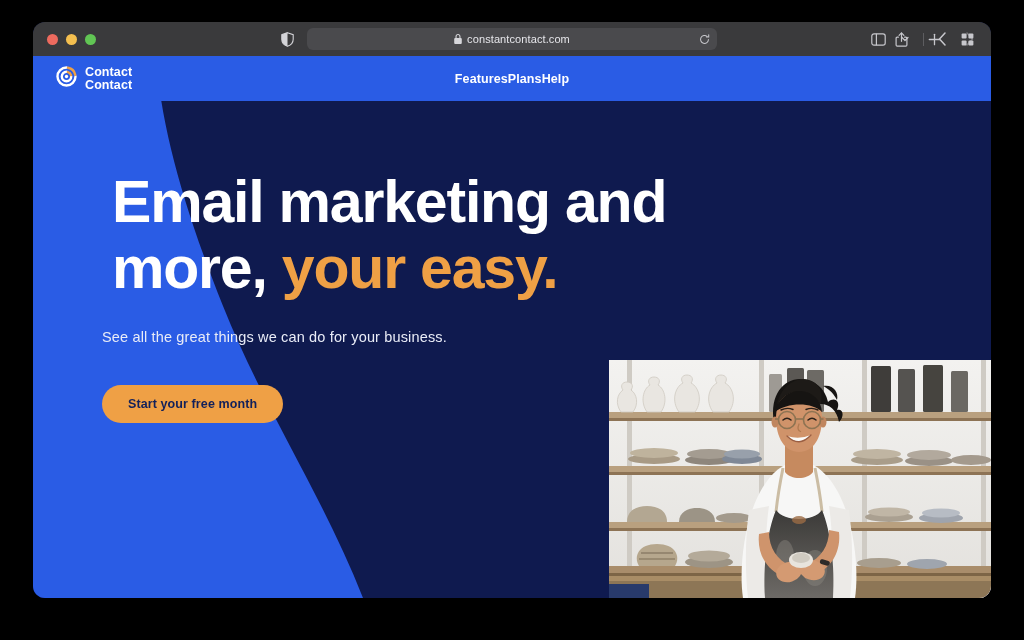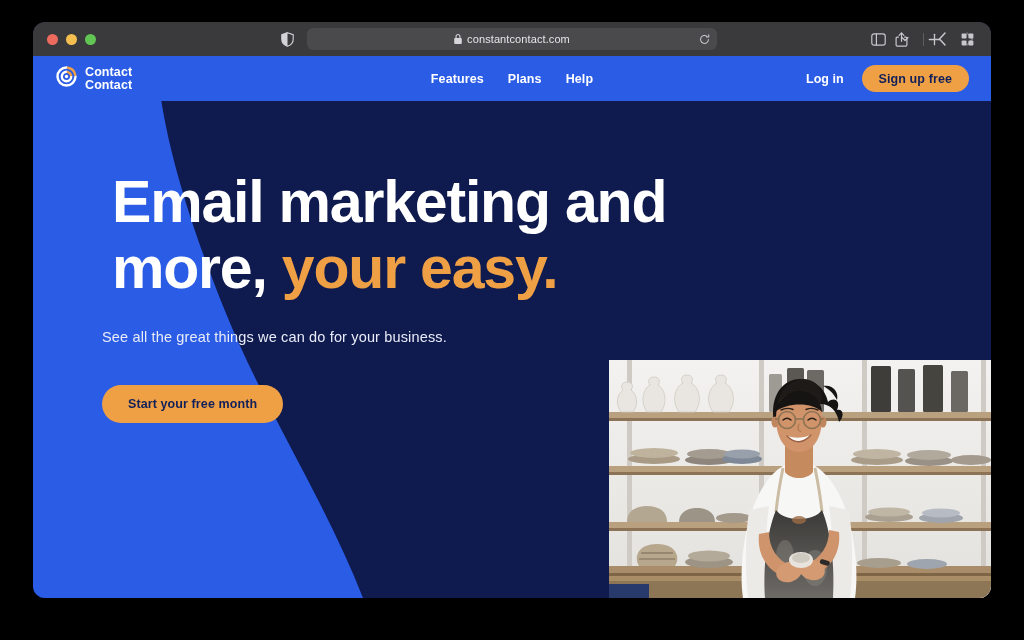--- a/index.html
+++ b/index.html
@@ -174,21 +174,20 @@
     font-weight: 700;
     line-height: 13px;
     letter-spacing: 0.1px;
   }
   #main-nav {
     position: absolute;
     left: 50%;
     transform: translateX(-50%);
     display: flex;
     align-items: center;
-    gap: 24px;
   }
   .nav-link {
     color: #ffffff;
     font-size: 12.5px;
     font-weight: 600;
     text-decoration: none;
     letter-spacing: 0.1px;
     cursor: pointer;
   }
   #header-actions {
@@ -382,24 +381,20 @@
           <span>Contact</span>
         </span>
       </div>
 
       <nav id="main-nav">
         <span class="nav-link">Features</span>
         <span class="nav-link">Plans</span>
         <span class="nav-link">Help</span>
       </nav>
 
-      <div id="header-actions">
-        <span id="login-link">Log in</span>
-        <button id="signup-button">Sign up free</button>
-      </div>
     </header>
 
     <section id="hero">
 
       <div id="hero-copy">
         <h1 id="hero-heading">
           <span>Email marketing and</span><br>
           <span>more, </span><span class="accent">your easy.</span>
         </h1>
         <p id="hero-subheading">See all the great things we can do for your business.</p>

